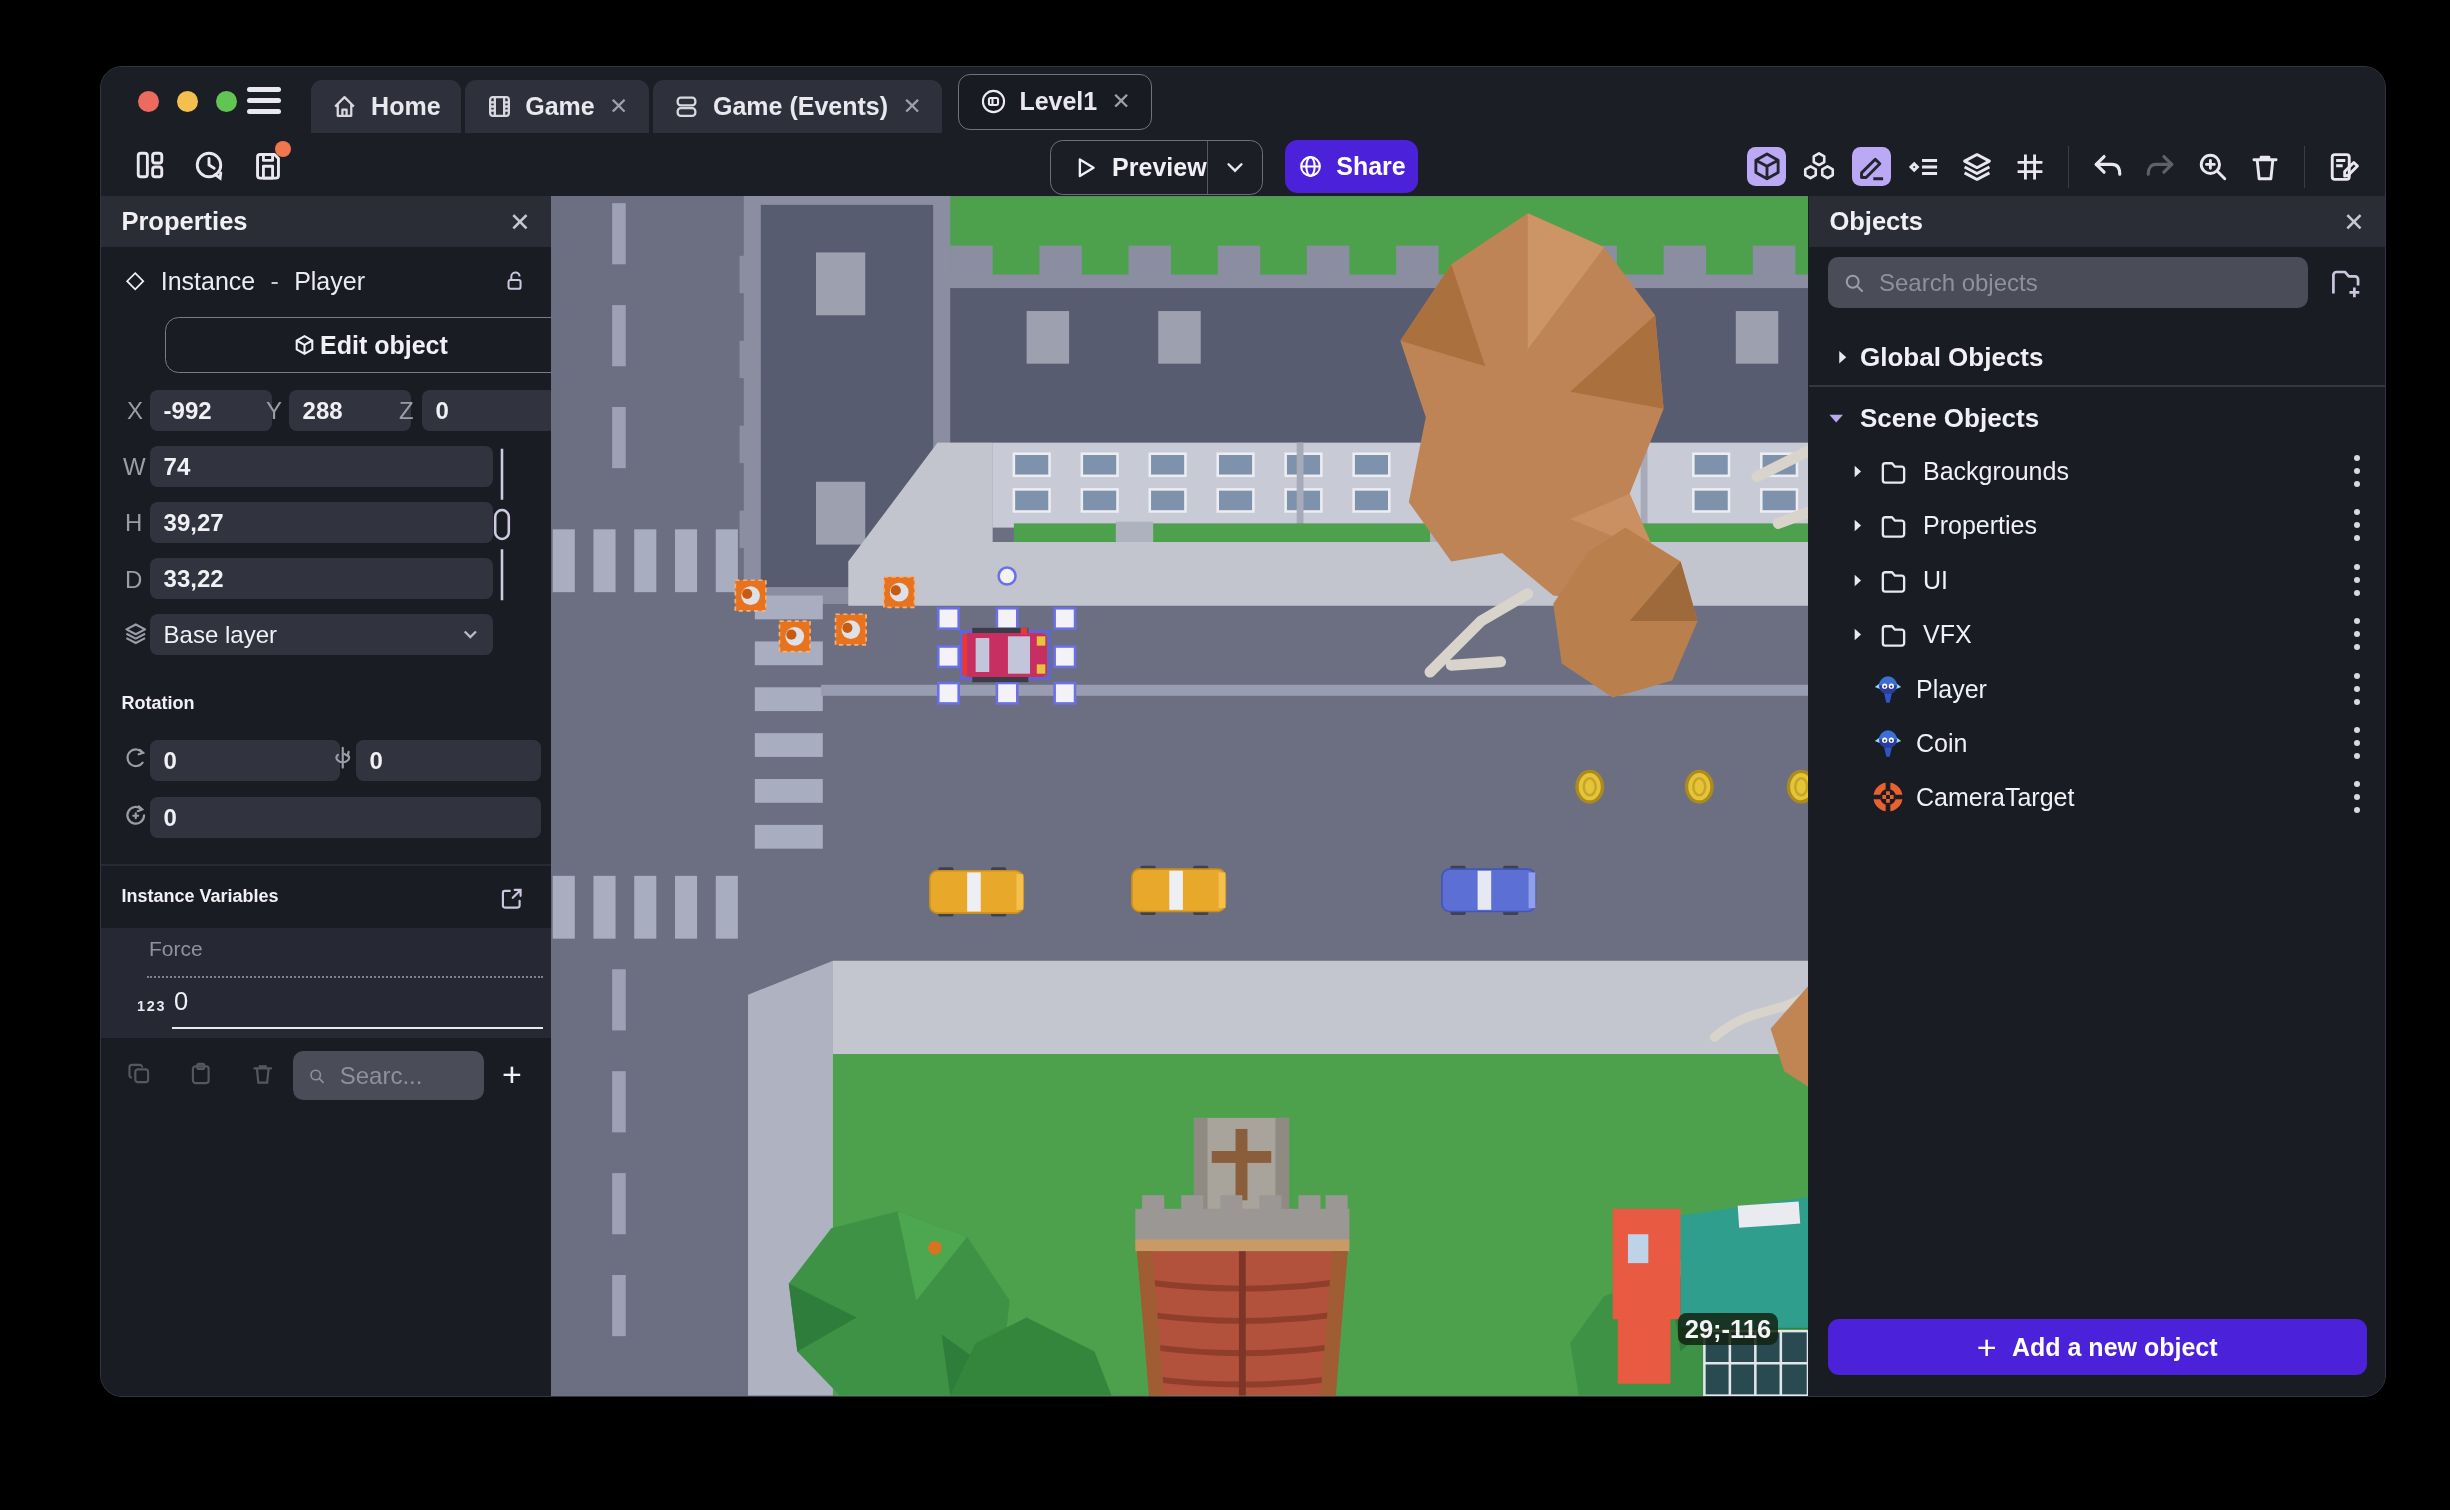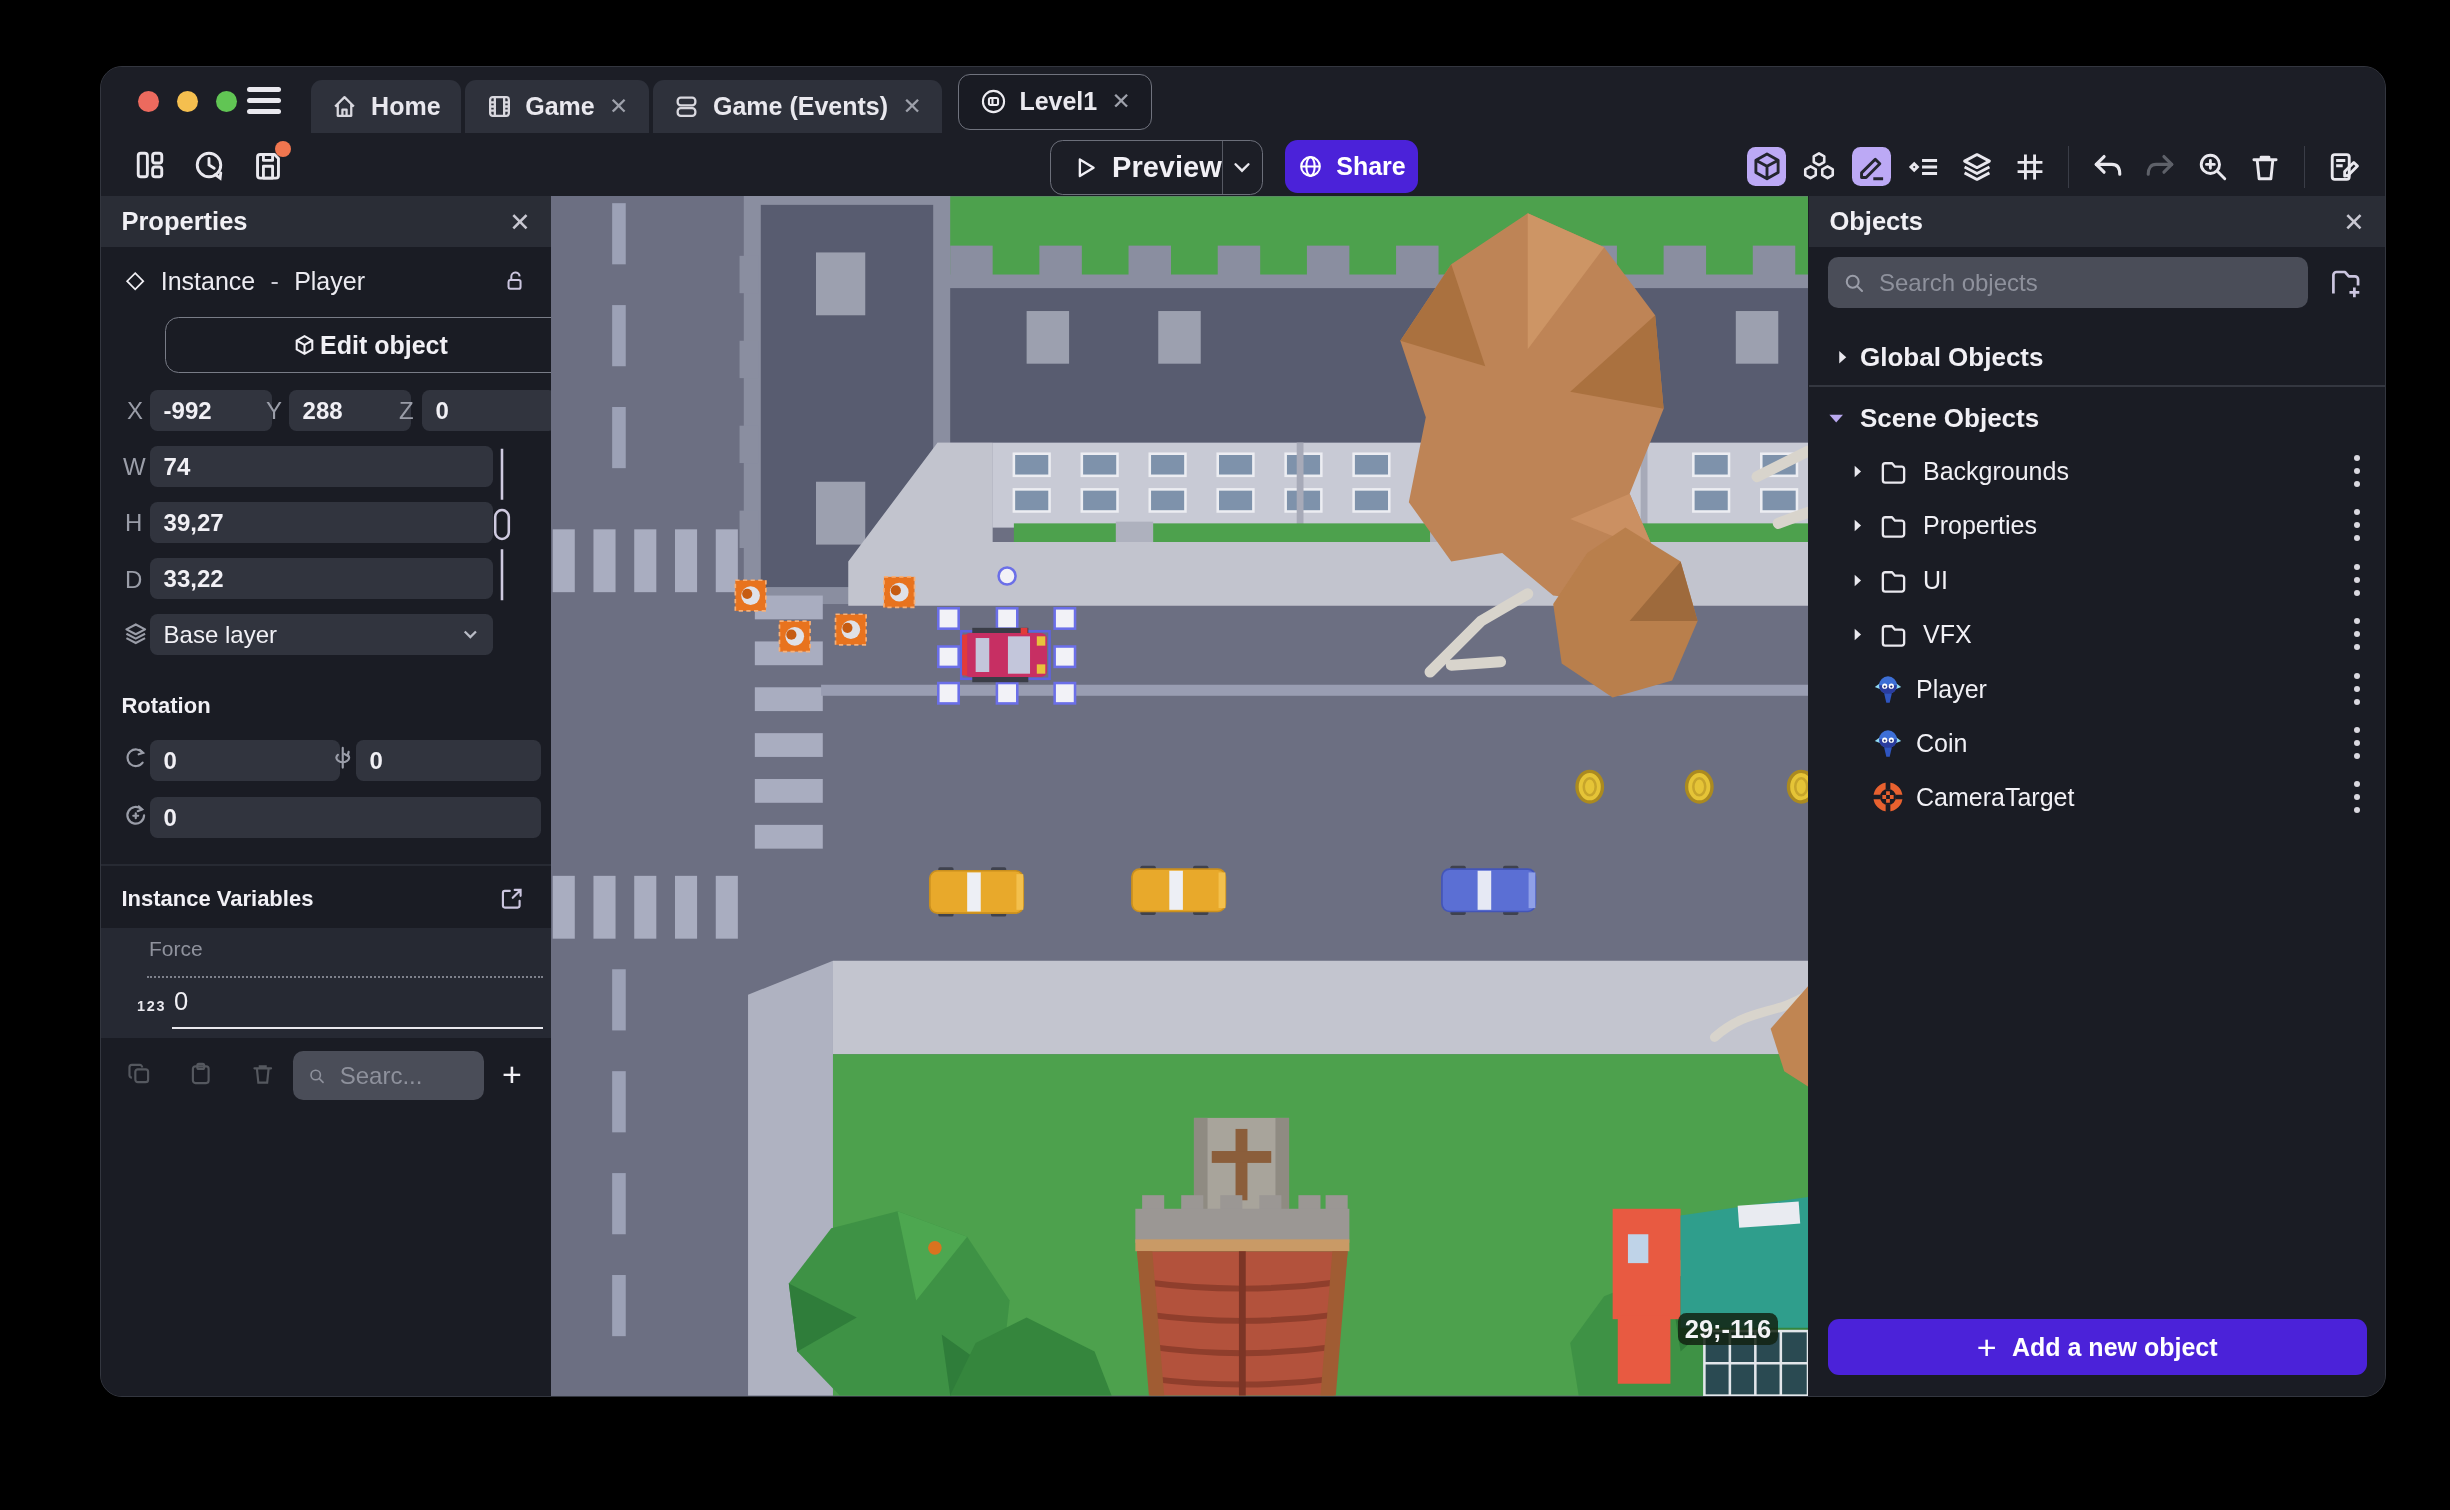--- a/index.html
+++ b/index.html
@@ -18,41 +18,41 @@
   .tab.active{height:54px;background:#191B23;border:1.7px solid #70737E;border-radius:12px;margin:0 0 3.4px 12px;}
   .tab .tclose{font-size:23px;color:#9EA1AB;font-weight:400;margin-left:1.7px;}
   .ticon{display:inline-flex;width:27px;height:27px;}
   
   .toolbar{position:absolute;top:66px;left:0;right:0;height:63px;background:#1C1E26;}
   .tb-left{position:absolute;left:29px;top:12.7px;display:flex;gap:20.4px;}
   .tbtn{width:39px;height:39px;display:flex;align-items:center;justify-content:center;position:relative;}
   .tbtn svg{width:34px;height:34px;}
   .unsaved{position:absolute;right:-3.4px;top:-5.1px;width:16px;height:16px;border-radius:50%;}
   .preview-btn{position:absolute;left:949px;top:6.8px;width:211px;height:53px;border:1.7px solid #6C6F7A;
-    border-radius:12.7px;display:flex;align-items:center;color:#F1F0F5;font-size:29px;font-weight:700;}
+    border-radius:12.7px;display:flex;align-items:center;color:#F1F0F5;font-size:25px;font-weight:700;}
   .preview-main{flex:1;display:flex;align-items:center;gap:13.6px;padding-left:22px;height:100%;}
   .preview-caret{width:54px;height:100%;border-left:1.7px solid #565963;display:flex;align-items:center;justify-content:center;}
   .share-btn{position:absolute;left:1184px;top:6.8px;width:133px;height:53px;background:#4B22D9;border-radius:12.7px;
     display:flex;align-items:center;justify-content:center;gap:12px;color:#fff;font-size:25px;font-weight:700;}
   .tb-right{position:absolute;right:22px;top:12.7px;display:flex;gap:13.6px;align-items:center;}
   .tb-right .tbtn{width:39px;height:39px;border-radius:8.5px;}
   .tbtn.active-ic{background:#BCA9F5;}
   .vdiv{width:1.7px;height:42px;background:#3A3D47;margin:0 5.1px;}
   
   .panel{position:absolute;top:129px;height:1200px;background:#1A1C24;}
   .panel-head{height:51px;background:#2A2D36;display:flex;align-items:center;justify-content:space-between;
     padding:0 20.4px;font-size:25.5px;font-weight:700;color:#F1F0F5;}
   .phclose{font-size:25.5px;font-weight:400;color:#C9C8D2;}
   .props{left:0;width:450px;}
   .objects{left:1708px;width:576px;}
   .abs{position:absolute;}
   .lbl{color:#9A9DA8;font-size:24px;}
   .field{background:#31343E;border-radius:7.6px;color:#F1F0F5;font-size:24px;font-weight:600;
     display:flex;align-items:center;padding:0 13.6px;}
-  .sec-title{font-size:22px;font-weight:700;color:#F1F0F5;}
+  .sec-title{font-size:18px;font-weight:700;color:#F1F0F5;}
   .vars-block{position:absolute;left:0;right:0;background:#262933;}
   .search-pill{background:#4A4D58;border-radius:10.2px;display:flex;align-items:center;gap:12px;padding:0 15.3px;}
   .search-pill input{background:transparent;border:none;outline:none;color:#E9E8EE;font-size:24px;width:100%;
     font-family:"Liberation Sans","DejaVu Sans",sans-serif;}
   .search-pill input::placeholder{color:#8E919C;}
   .orow{position:absolute;left:0;right:0;height:54px;display:flex;align-items:center;font-size:25px;color:#F1F0F5;}
   .kebab{position:absolute;right:25.5px;display:flex;flex-direction:column;gap:6.8px;}
   .kebab i{width:6px;height:6px;border-radius:50%;background:#D9D8DF;}
   .addbtn{position:absolute;left:18.7px;top:1123px;width:539px;height:56px;background:#4B22D9;border-radius:11px;
     display:flex;align-items:center;justify-content:center;gap:15.3px;color:#fff;font-size:25px;font-weight:700;}

